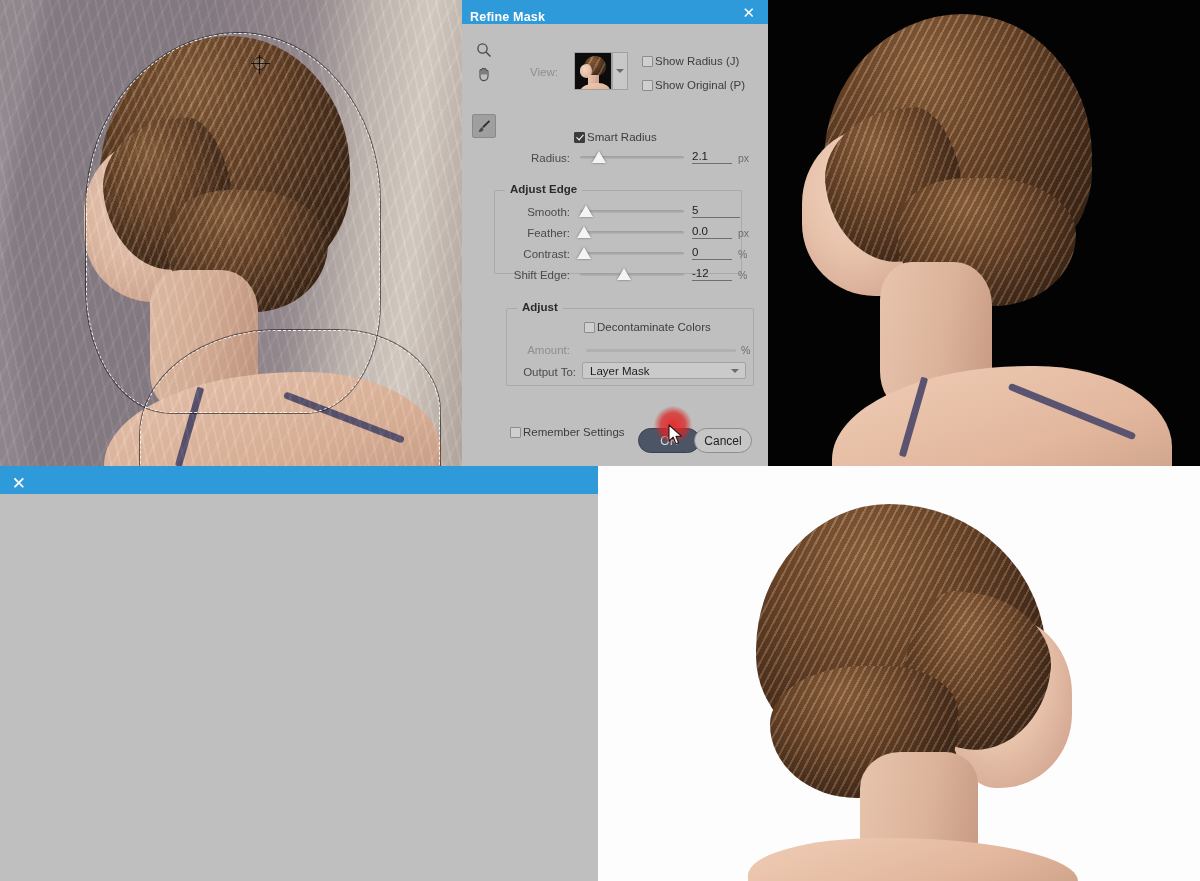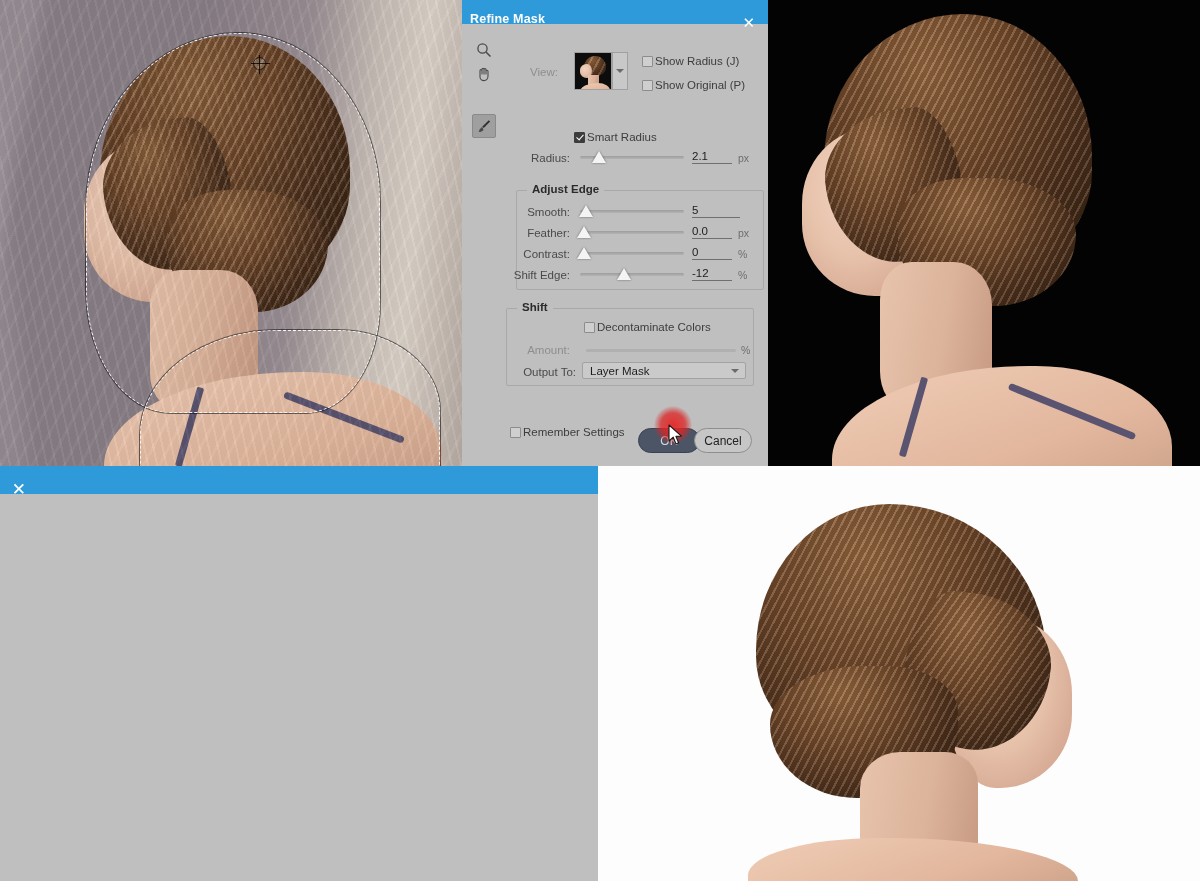--- a/index.html
+++ b/index.html
@@ -72,21 +72,21 @@
   #brush-cursor::before, #brush-cursor::after{
     content:""; position:absolute; background:rgba(0,0,0,.8);
   }
   #brush-cursor::before{ left:5px; top:-3px; width:1px; height:19px; }
   #brush-cursor::after{ top:5px; left:-3px; height:1px; width:19px; }
 
   
   .dlg { position:absolute; background:#bfbfbf; }
   .dlg-title {
     height:24px; background:#2e9ad9; color:#fff;
-    display:flex; align-items:flex-start; padding:12px 8px;
+    display:flex; align-items:flex-end; padding:0 8px;
     font-size:12.5px; font-weight:bold; letter-spacing:.2px;
   }
   .dlg-title .t-label{ flex:1; }
   .dlg-close{
     width:22px; height:22px; display:flex; align-items:center; justify-content:center;
     font-size:15px; font-weight:normal; color:#fff; cursor:pointer;
   }
   .group {
     border:1px solid #a9a9a9; border-radius:2px; position:absolute;
   }
@@ -263,21 +263,21 @@
       <span>Smart Radius</span>
     </div>
     <div class="lbl" style="position:absolute; left:58px; top:152px; width:50px;">Radius:</div>
     <div class="slider" style="left:118px; top:150px; width:104px;">
       <div class="track"></div>
       <div class="thumb" style="left:18%;"></div>
     </div>
     <div class="numline" style="left:230px; top:150px; width:40px;">2.1</div>
     <div class="unit" style="left:276px; top:152px;">px</div>
 
-    <div class="group" style="left:54px; top:190px; width:248px; height:100px;">
+    <div class="group" style="left:32px; top:190px; width:248px; height:84px;">
       <span class="legend">Adjust Edge</span>
     </div>
 
     <div class="lbl" style="position:absolute; left:54px; top:206px; width:54px;">Smooth:</div>
     <div class="slider" style="left:118px; top:204px; width:104px;">
       <div class="track"></div>
       <div class="thumb" style="left:6%;"></div>
     </div>
     <div class="numline" style="left:230px; top:204px; width:48px;">5</div>
 
@@ -299,21 +299,21 @@
 
     <div class="lbl" style="position:absolute; left:48px; top:269px; width:60px;">Shift Edge:</div>
     <div class="slider" style="left:118px; top:267px; width:104px;">
       <div class="track"></div>
       <div class="thumb" style="left:42%;"></div>
     </div>
     <div class="numline" style="left:230px; top:267px; width:40px;">-12</div>
     <div class="unit" style="left:276px; top:269px;">%</div>
 
     <div class="group" style="left:44px; top:308px; width:248px; height:78px;">
-      <span class="legend">Shift</span>
+      <span class="legend">Adjust</span>
     </div>
     <div class="chk-row" style="position:absolute; left:122px; top:321px;">
       <span class="chk"></span>
       <span>Decontaminate Colors</span>
     </div>
     <div class="lbl lbl-dim" style="position:absolute; left:52px; top:344px; width:56px;">Amount:</div>
     <div class="slider dim" style="left:124px; top:343px; width:150px;">
       <div class="track"></div>
     </div>
     <div class="unit" style="left:279px; top:344px;">%</div>

